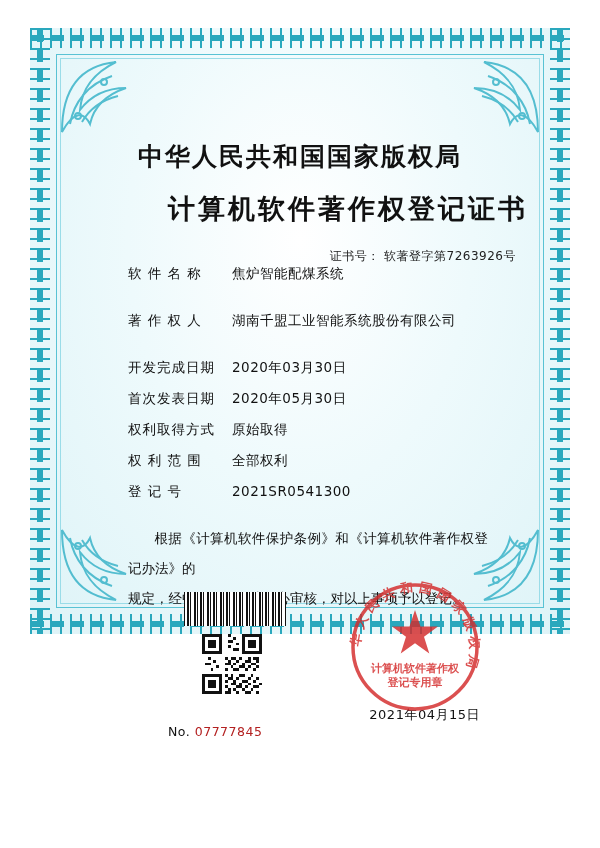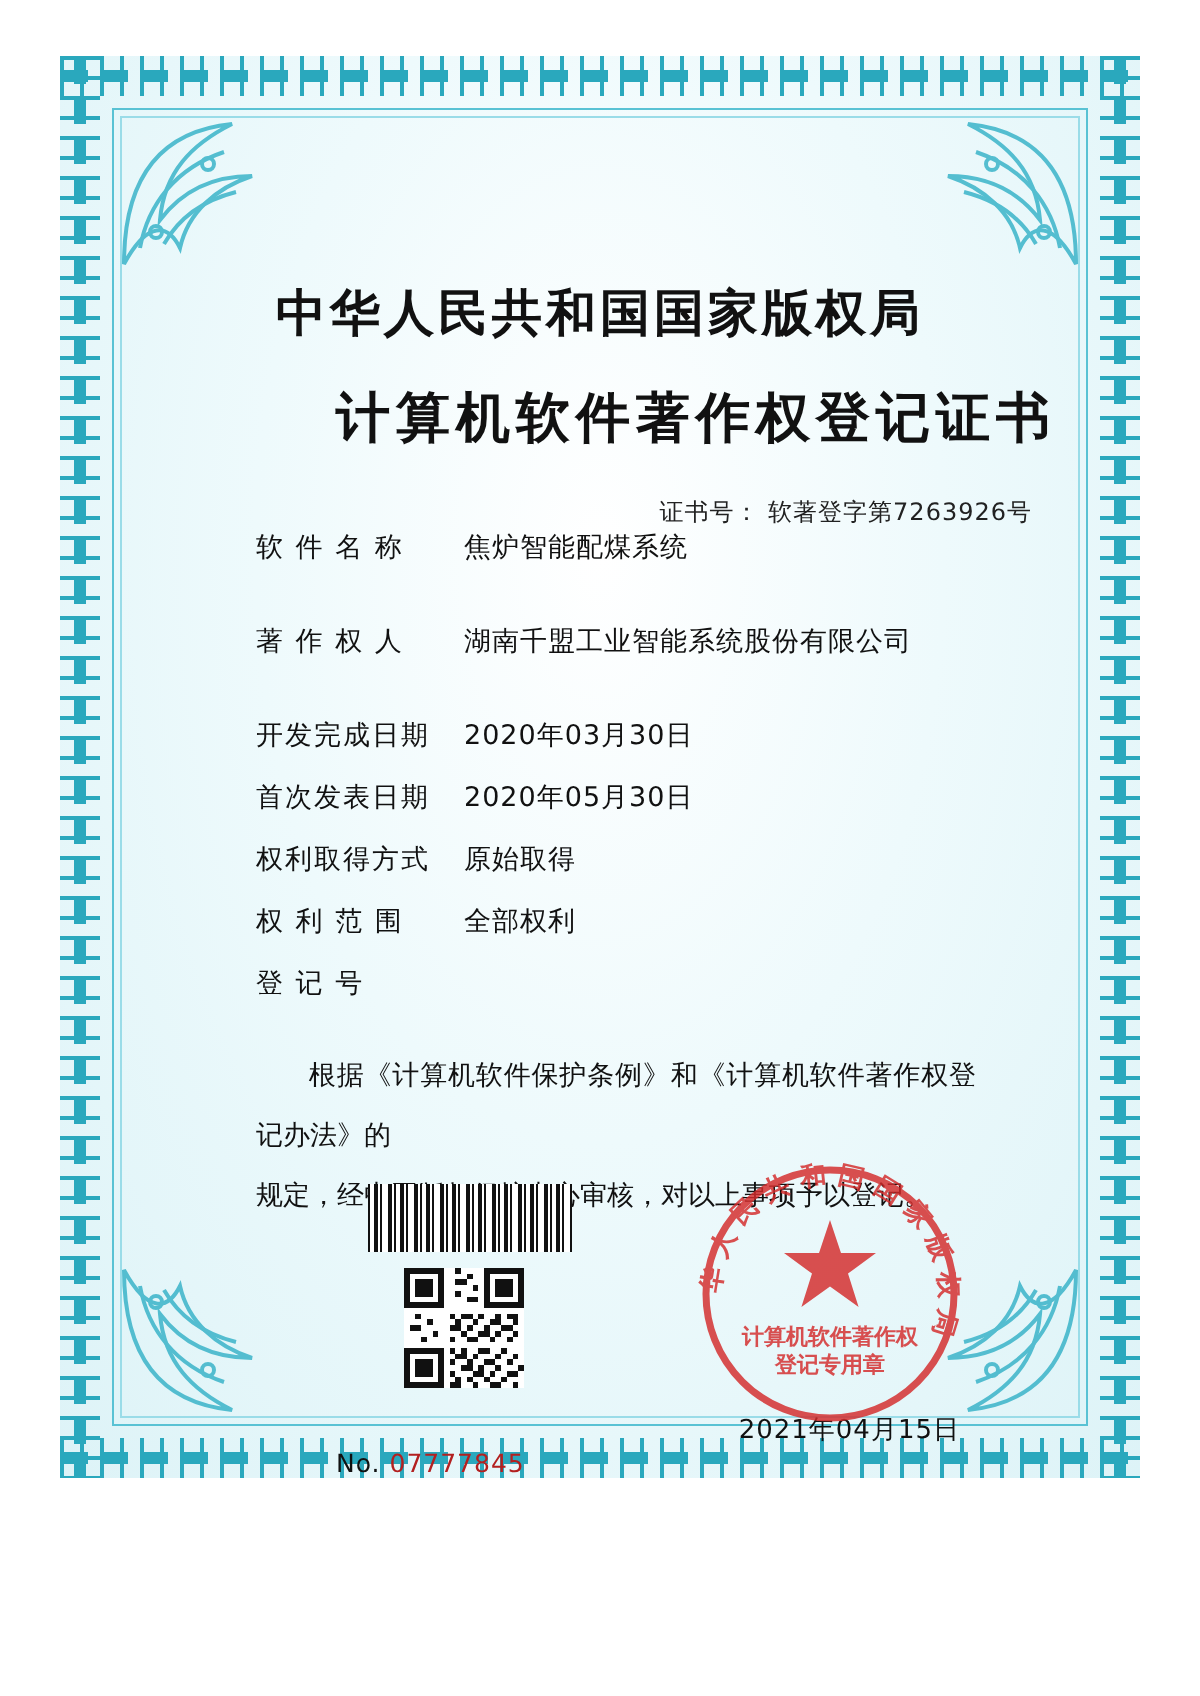--- a/index.html
+++ b/index.html
@@ -13,21 +13,21 @@
     font-family: "DejaVu Sans", "Liberation Sans", sans-serif;
     overflow: hidden;
   }
 
   
   .certificate {
     position: absolute;
     left: 30px;
     top: 28px;
     width: 540px;
-    height: 711px;
+    height: 606px;
     background: #fdba74;
     box-sizing: border-box;
   }
 
   
   .bg-wash {
     position: absolute;
     inset: 0;
     background:
       radial-gradient(ellipse at 50% 35%, #ffffff 0%, #eefafc 45%, #ddf3f7 100%);
@@ -315,20 +315,21 @@
         <div class="field-value">原始取得</div>
       </div>
 
       <div class="field-row">
         <div class="field-label">权 利 范 围</div>
         <div class="field-value">全部权利</div>
       </div>
 
       <div class="field-row">
         <div class="field-label">登 记 号</div>
+        <div class="field-value">2021SR0541300</div>
       </div>
 
     </div>
 
     <div class="paragraph">
       <span class="indent"></span><span>根据《计算机软件保护条例》和《计算机软件著作权登记办法》的</span><br>
       <span>规定，经中国版权保护中心审核，对以上事项予以登记。</span>
     </div>
 
     <div class="barcode"></div>

